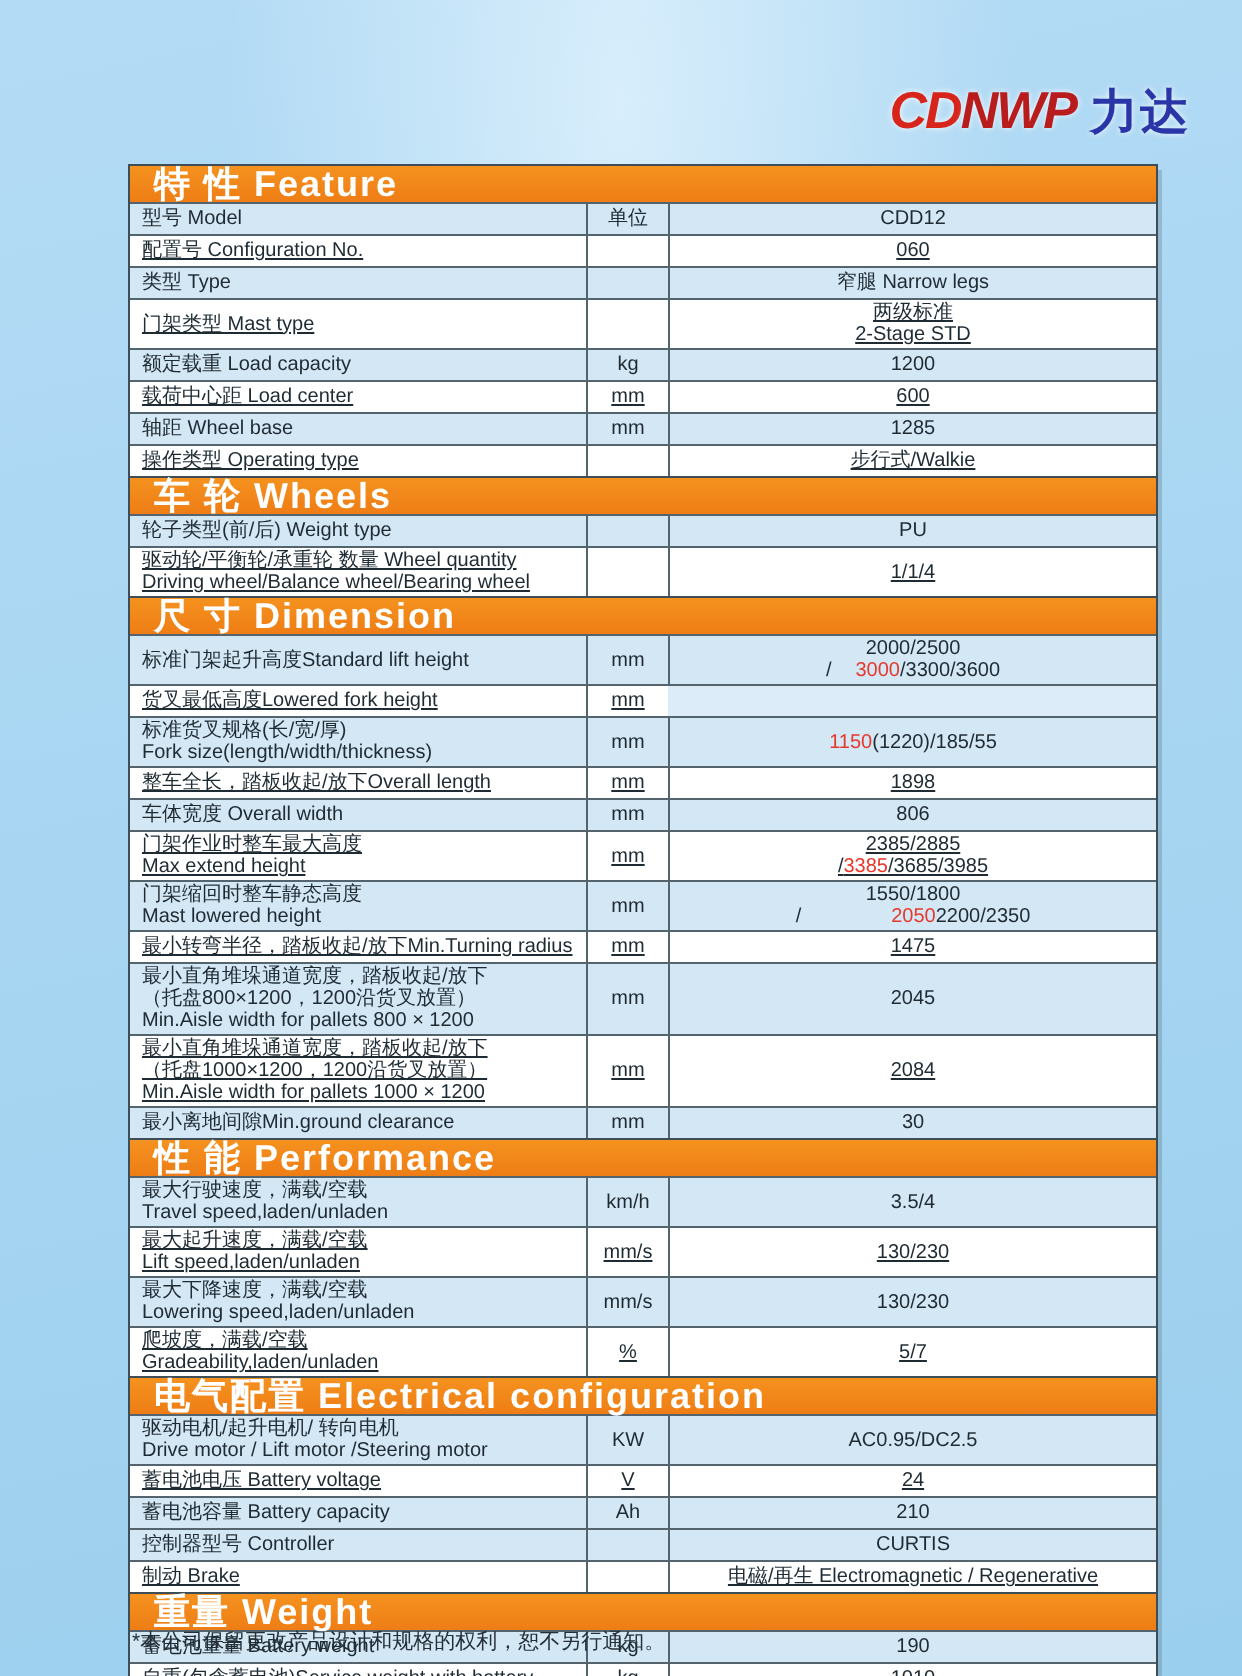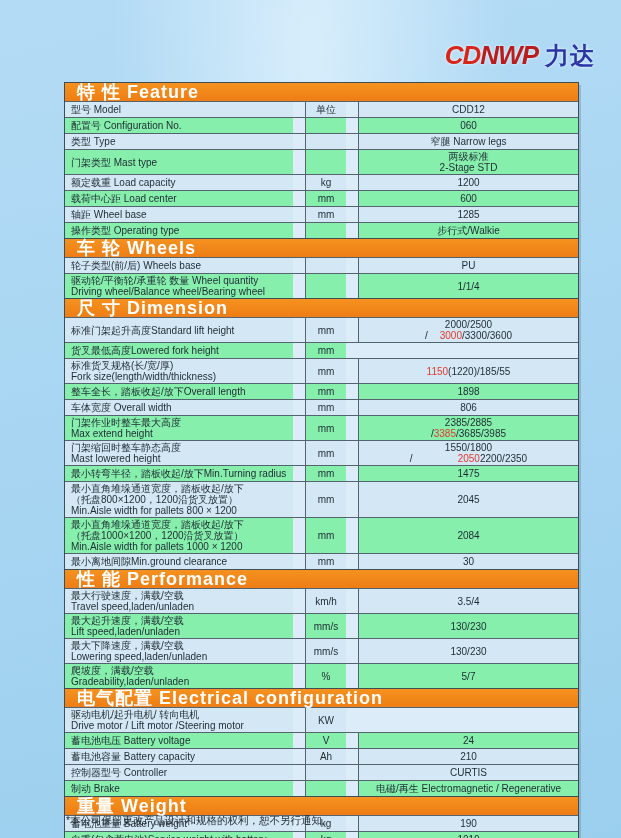--- a/index.html
+++ b/index.html
@@ -24,26 +24,26 @@
     box-shadow:2px 3px 0 rgba(100,125,140,.35);
     background:#dcecf8;
   }
   .section-header{
     background:linear-gradient(#f5921f,#e2720d);
     color:#fff;font-weight:bold;font-size:18px;letter-spacing:1px;
     padding:3px 9px 2px 12px;line-height:13px;
     border-top:1px solid #3e4e58;
   }
   .spec-table > .section:first-child .section-header{border-top:none;}
-  .row{display:flex;border-top:1px solid #53646f;font-size:10px;line-height:11px;color:#1e2b33;gap:12px;}
+  .row{display:flex;border-top:1px solid #53646f;font-size:10px;line-height:11px;color:#1e2b33;}
   .cell{padding:1px 6px;display:flex;flex-direction:column;justify-content:center;min-height:13px;}
   .cell-label{width:216px;white-space:pre-line;text-align:left;}
   .cell-unit{width:28px;border-left:1px solid #53646f;text-align:center;align-items:center;}
   .cell-value{flex:1;border-left:1px solid #53646f;text-align:center;align-items:center;white-space:pre-line;}
-  .row.alt .cell{background:#86efac;}
+  .row.alt .cell{background:#ffffff;text-decoration:underline;}
   .row .cell{background:#d4e7f5;}
   .red{color:#e6392b;}
   .footnote{
     position:absolute;left:66px;top:814px;font-size:10.5px;color:#243038;
   }
 </style>
 </head>
 <body>
 
 <div class="logo">
@@ -91,21 +91,21 @@
       </div>
       <div class="row alt">
         <div class="cell cell-label">操作类型 Operating type</div>
         <div class="cell cell-unit"></div>
         <div class="cell cell-value">步行式/Walkie</div>
       </div>
     </div>
     <div class="section">
       <div class="section-header" style="background: linear-gradient(rgb(245, 146, 31), rgb(238, 125, 21));">车 轮 Wheels</div>
       <div class="row">
-        <div class="cell cell-label">轮子类型(前/后) Wheels base</div>
+        <div class="cell cell-label">轮子类型(前/后) Weight type</div>
         <div class="cell cell-unit"></div>
         <div class="cell cell-value">PU</div>
       </div>
       <div class="row alt">
         <div class="cell cell-label">驱动轮/平衡轮/承重轮 数量 Wheel quantity
 Driving wheel/Balance wheel/Bearing wheel</div>
         <div class="cell cell-unit"></div>
         <div class="cell cell-value">1/1/4</div>
       </div>
     </div>
@@ -199,20 +199,21 @@
         <div class="cell cell-unit">%</div>
         <div class="cell cell-value">5/7</div>
       </div>
     </div>
     <div class="section">
       <div class="section-header" style="background: linear-gradient(rgb(245, 146, 31), rgb(238, 125, 21));">电气配置 Electrical configuration</div>
       <div class="row">
         <div class="cell cell-label">驱动电机/起升电机/ 转向电机
 Drive motor / Lift motor /Steering motor</div>
         <div class="cell cell-unit">KW</div>
+        <div class="cell cell-value">AC0.95/DC2.5</div>
       </div>
       <div class="row alt">
         <div class="cell cell-label">蓄电池电压 Battery voltage</div>
         <div class="cell cell-unit">V</div>
         <div class="cell cell-value">24</div>
       </div>
       <div class="row">
         <div class="cell cell-label">蓄电池容量 Battery capacity</div>
         <div class="cell cell-unit">Ah</div>
         <div class="cell cell-value">210</div>

